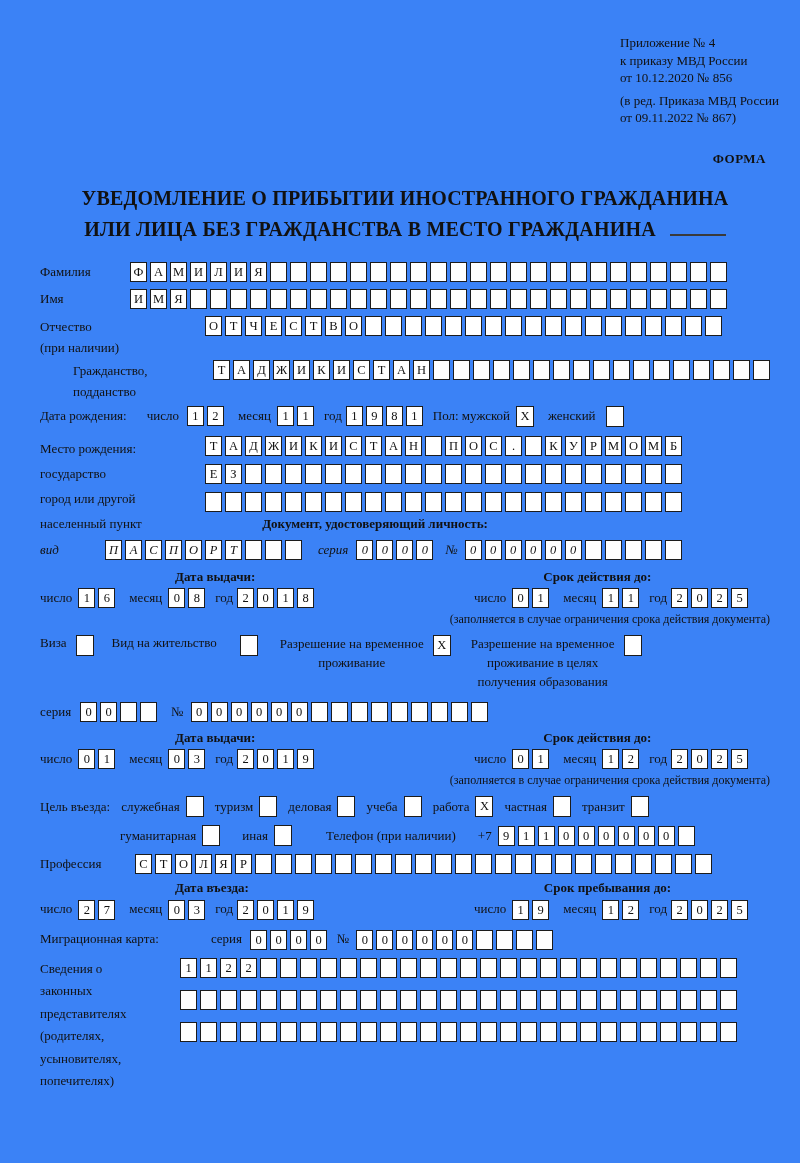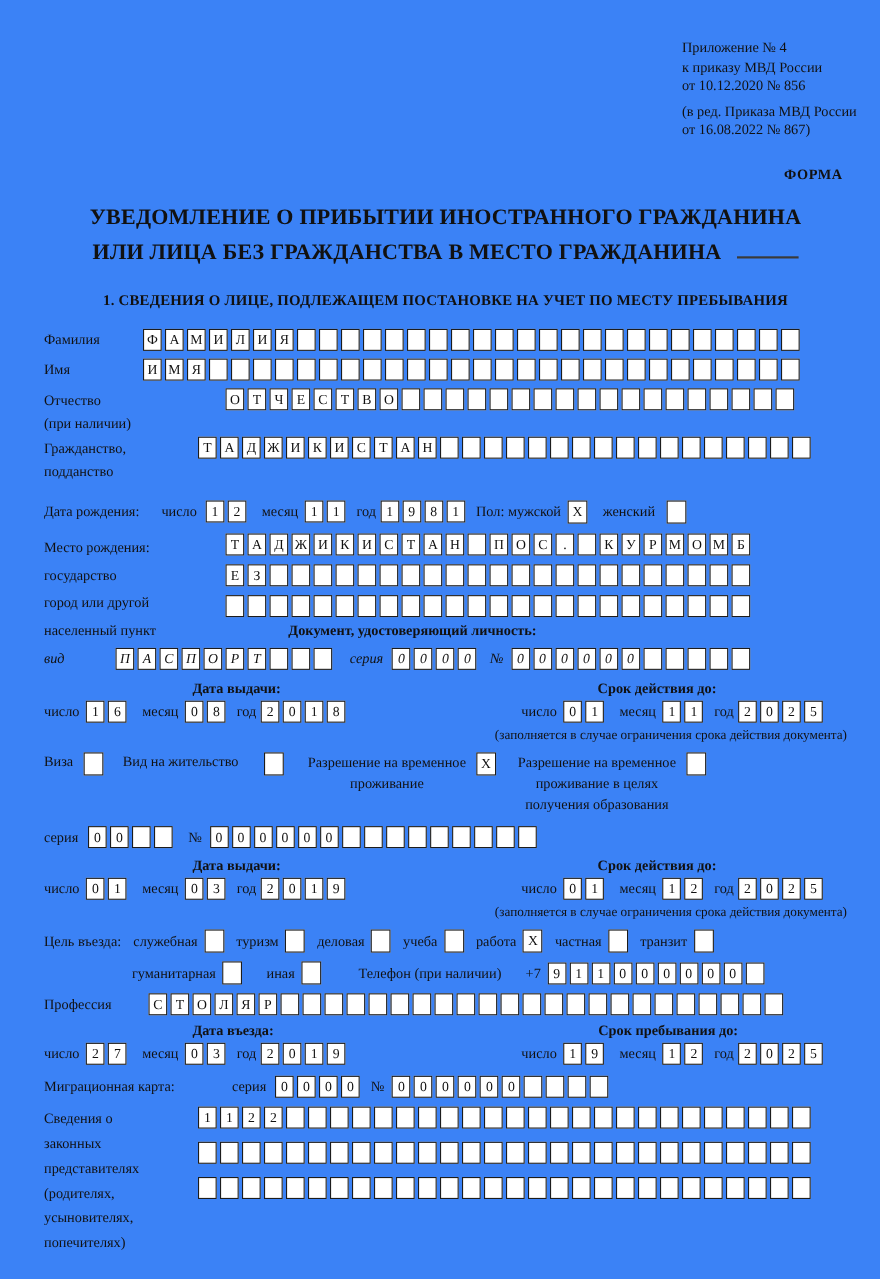--- a/index.html
+++ b/index.html
@@ -49,33 +49,32 @@
 </head>
 <body>
 
 <div class="page">
 
   <div class="appendix">
     <div>Приложение № 4</div>
     <div>к приказу МВД России</div>
     <div>от 10.12.2020 № 856</div>
     <div class="ed">(в ред. Приказа МВД России</div>
-    <div>от 16.08.2022 № 867)</div>
+    <div>от 09.11.2022 № 867)</div>
   </div>
 
   <div class="forma">ФОРМА</div>
 
   <div class="title">
     <div>УВЕДОМЛЕНИЕ О ПРИБЫТИИ ИНОСТРАННОГО ГРАЖДАНИНА</div>
     <div>
       <span>ИЛИ ЛИЦА БЕЗ ГРАЖДАНСТВА В МЕСТО ГРАЖДАНИНА</span><span class="blank"></span>
     </div>
   </div>
 
-  <div class="sec-head">1. СВЕДЕНИЯ О ЛИЦЕ, ПОДЛЕЖАЩЕМ ПОСТАНОВКЕ НА УЧЕТ ПО МЕСТУ ПРЕБЫВАНИЯ</div>
 
   <div class="rows">
 
     <div class="row">
       <span class="lbl w90">Фамилия</span>
       <span class="cells">
           <span class="cell">Ф</span>
           <span class="cell">А</span>
           <span class="cell">М</span>
           <span class="cell">И</span>
@@ -172,21 +171,21 @@
           <span class="cell"></span>
           <span class="cell"></span>
           <span class="cell"></span>
           <span class="cell"></span>
           <span class="cell"></span>
           <span class="cell"></span>
           <span class="cell"></span>
         </span>
     </div>
 
-    <div class="row top" style="margin-bottom:16px;">
+    <div class="row top" style="margin-bottom:4px;justify-content:flex-end;">
       <span class="lbl w140 stack">
         <span style="display:block">Гражданство,</span>
         <span style="display:block">подданство</span>
       </span>
       <span class="cells">
           <span class="cell">Т</span>
           <span class="cell">А</span>
           <span class="cell">Д</span>
           <span class="cell">Ж</span>
           <span class="cell">И</span>

